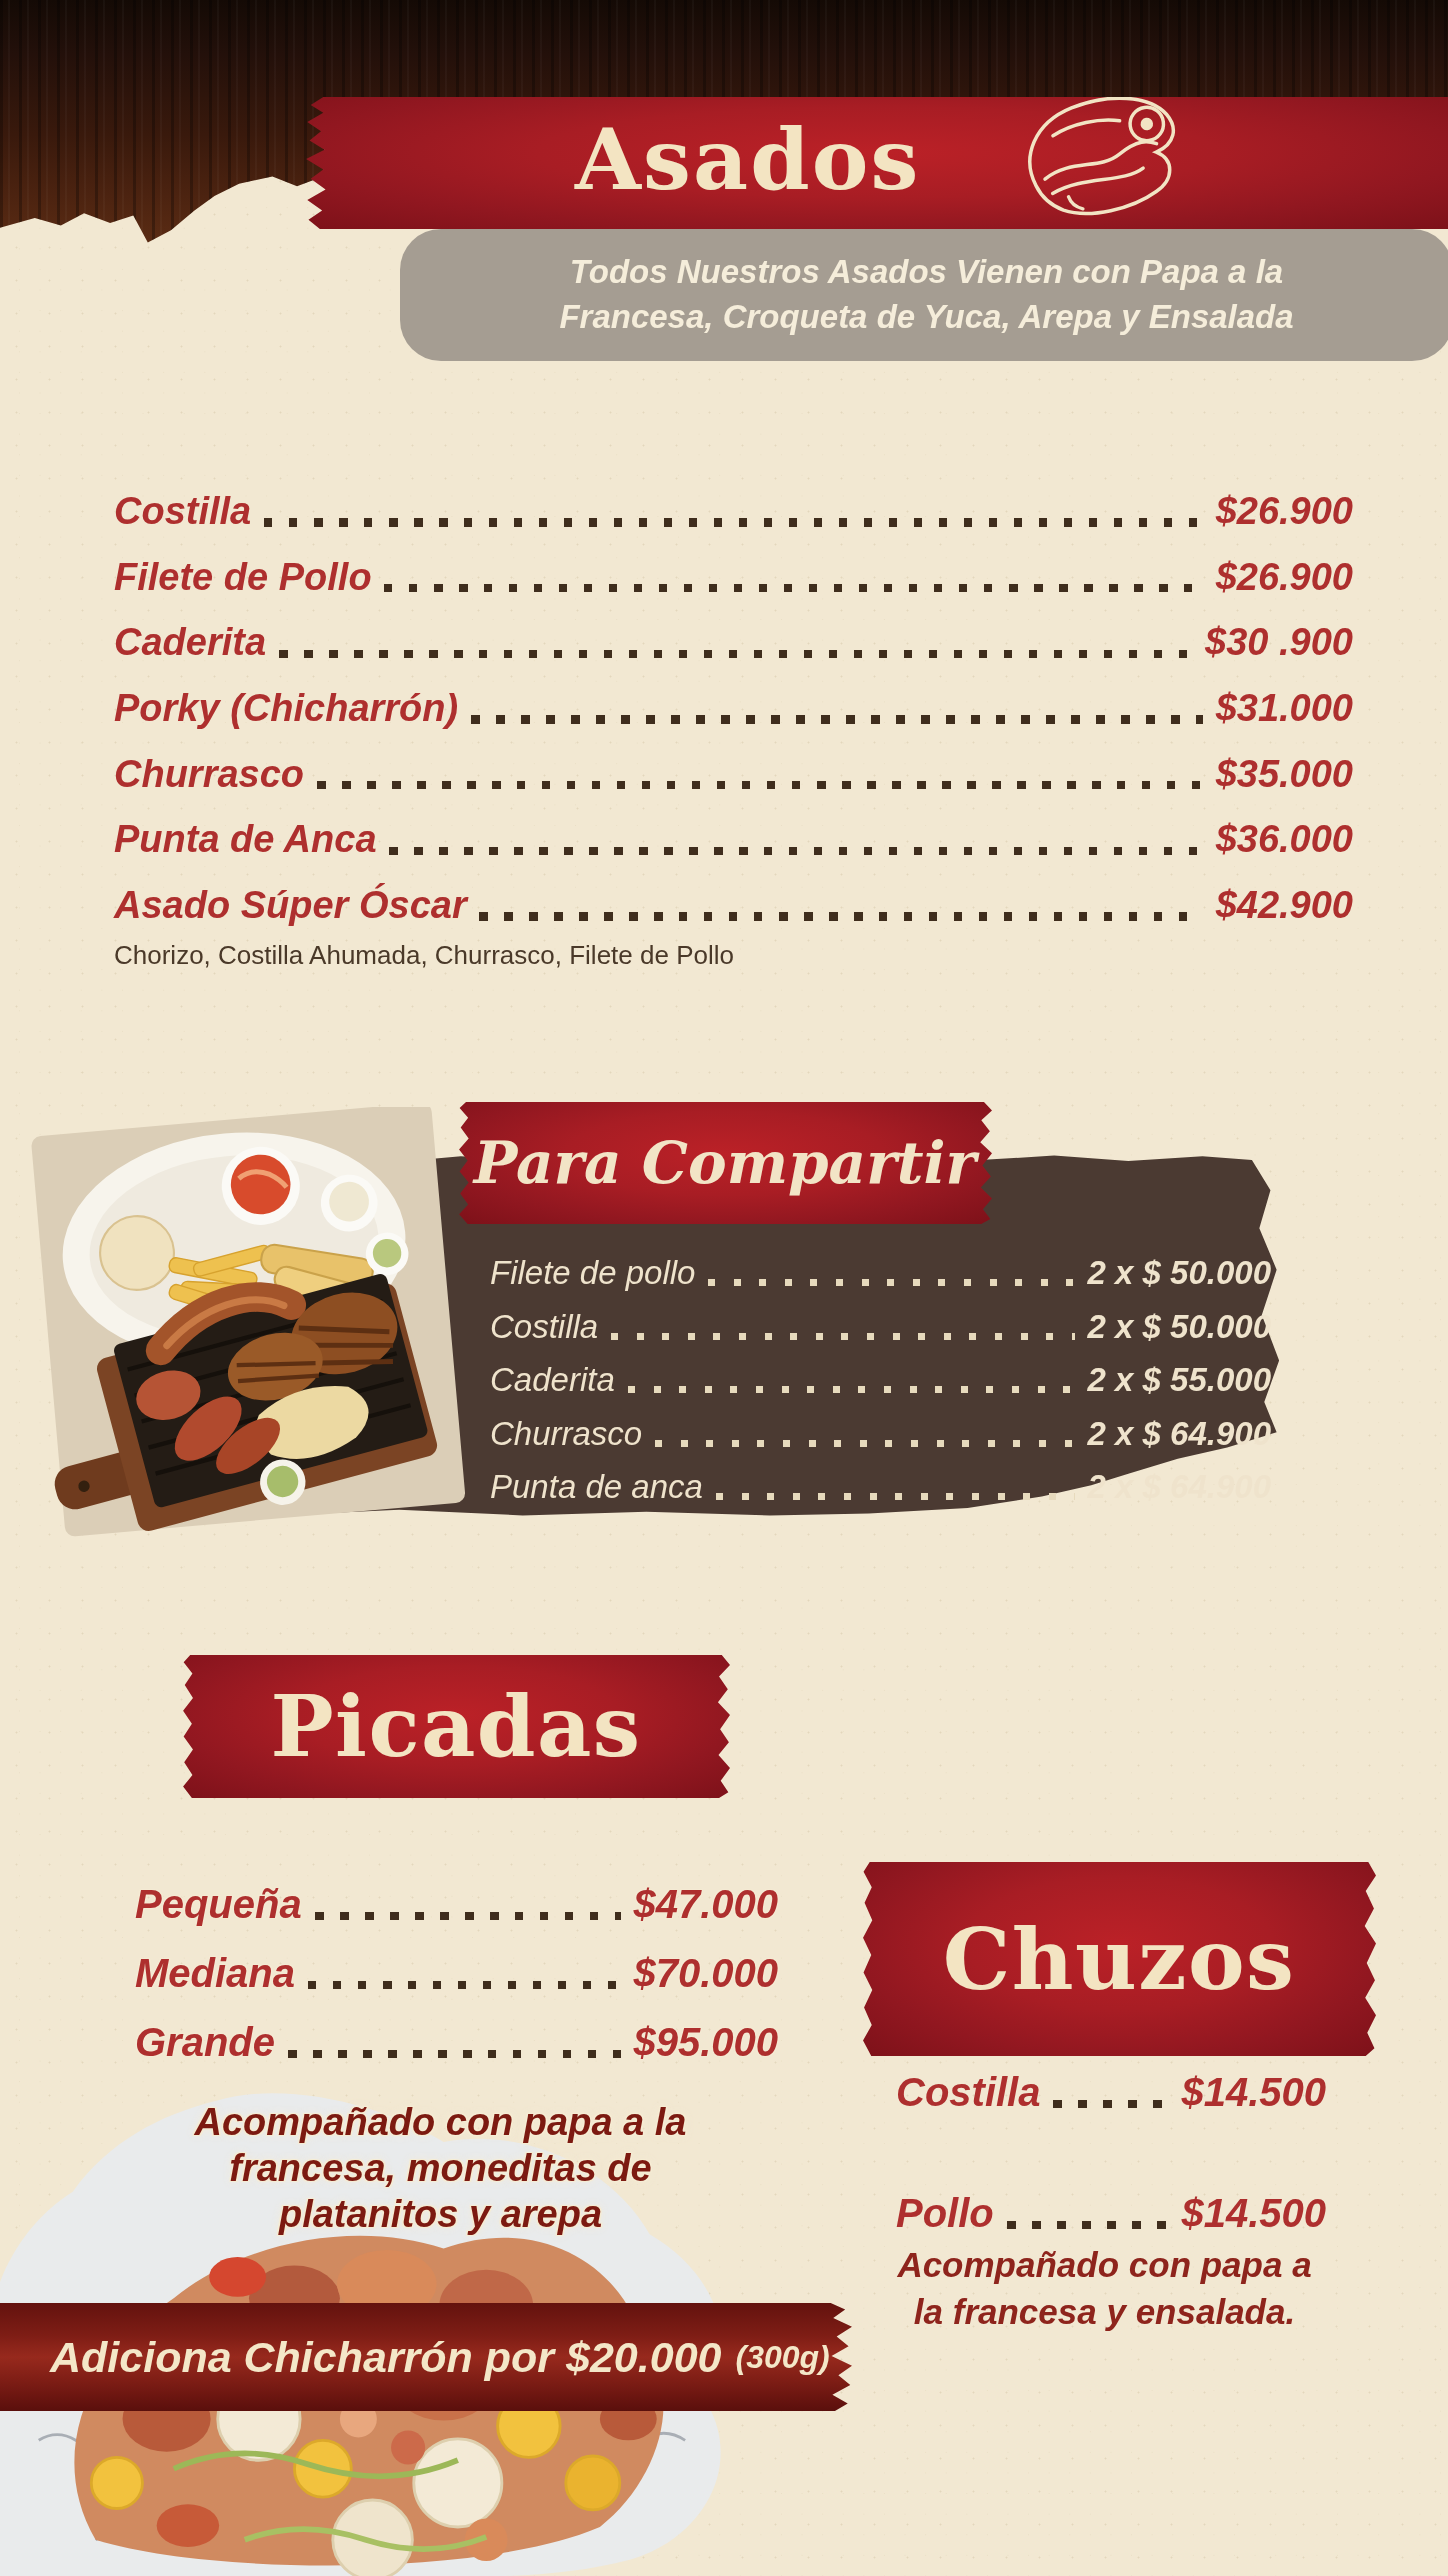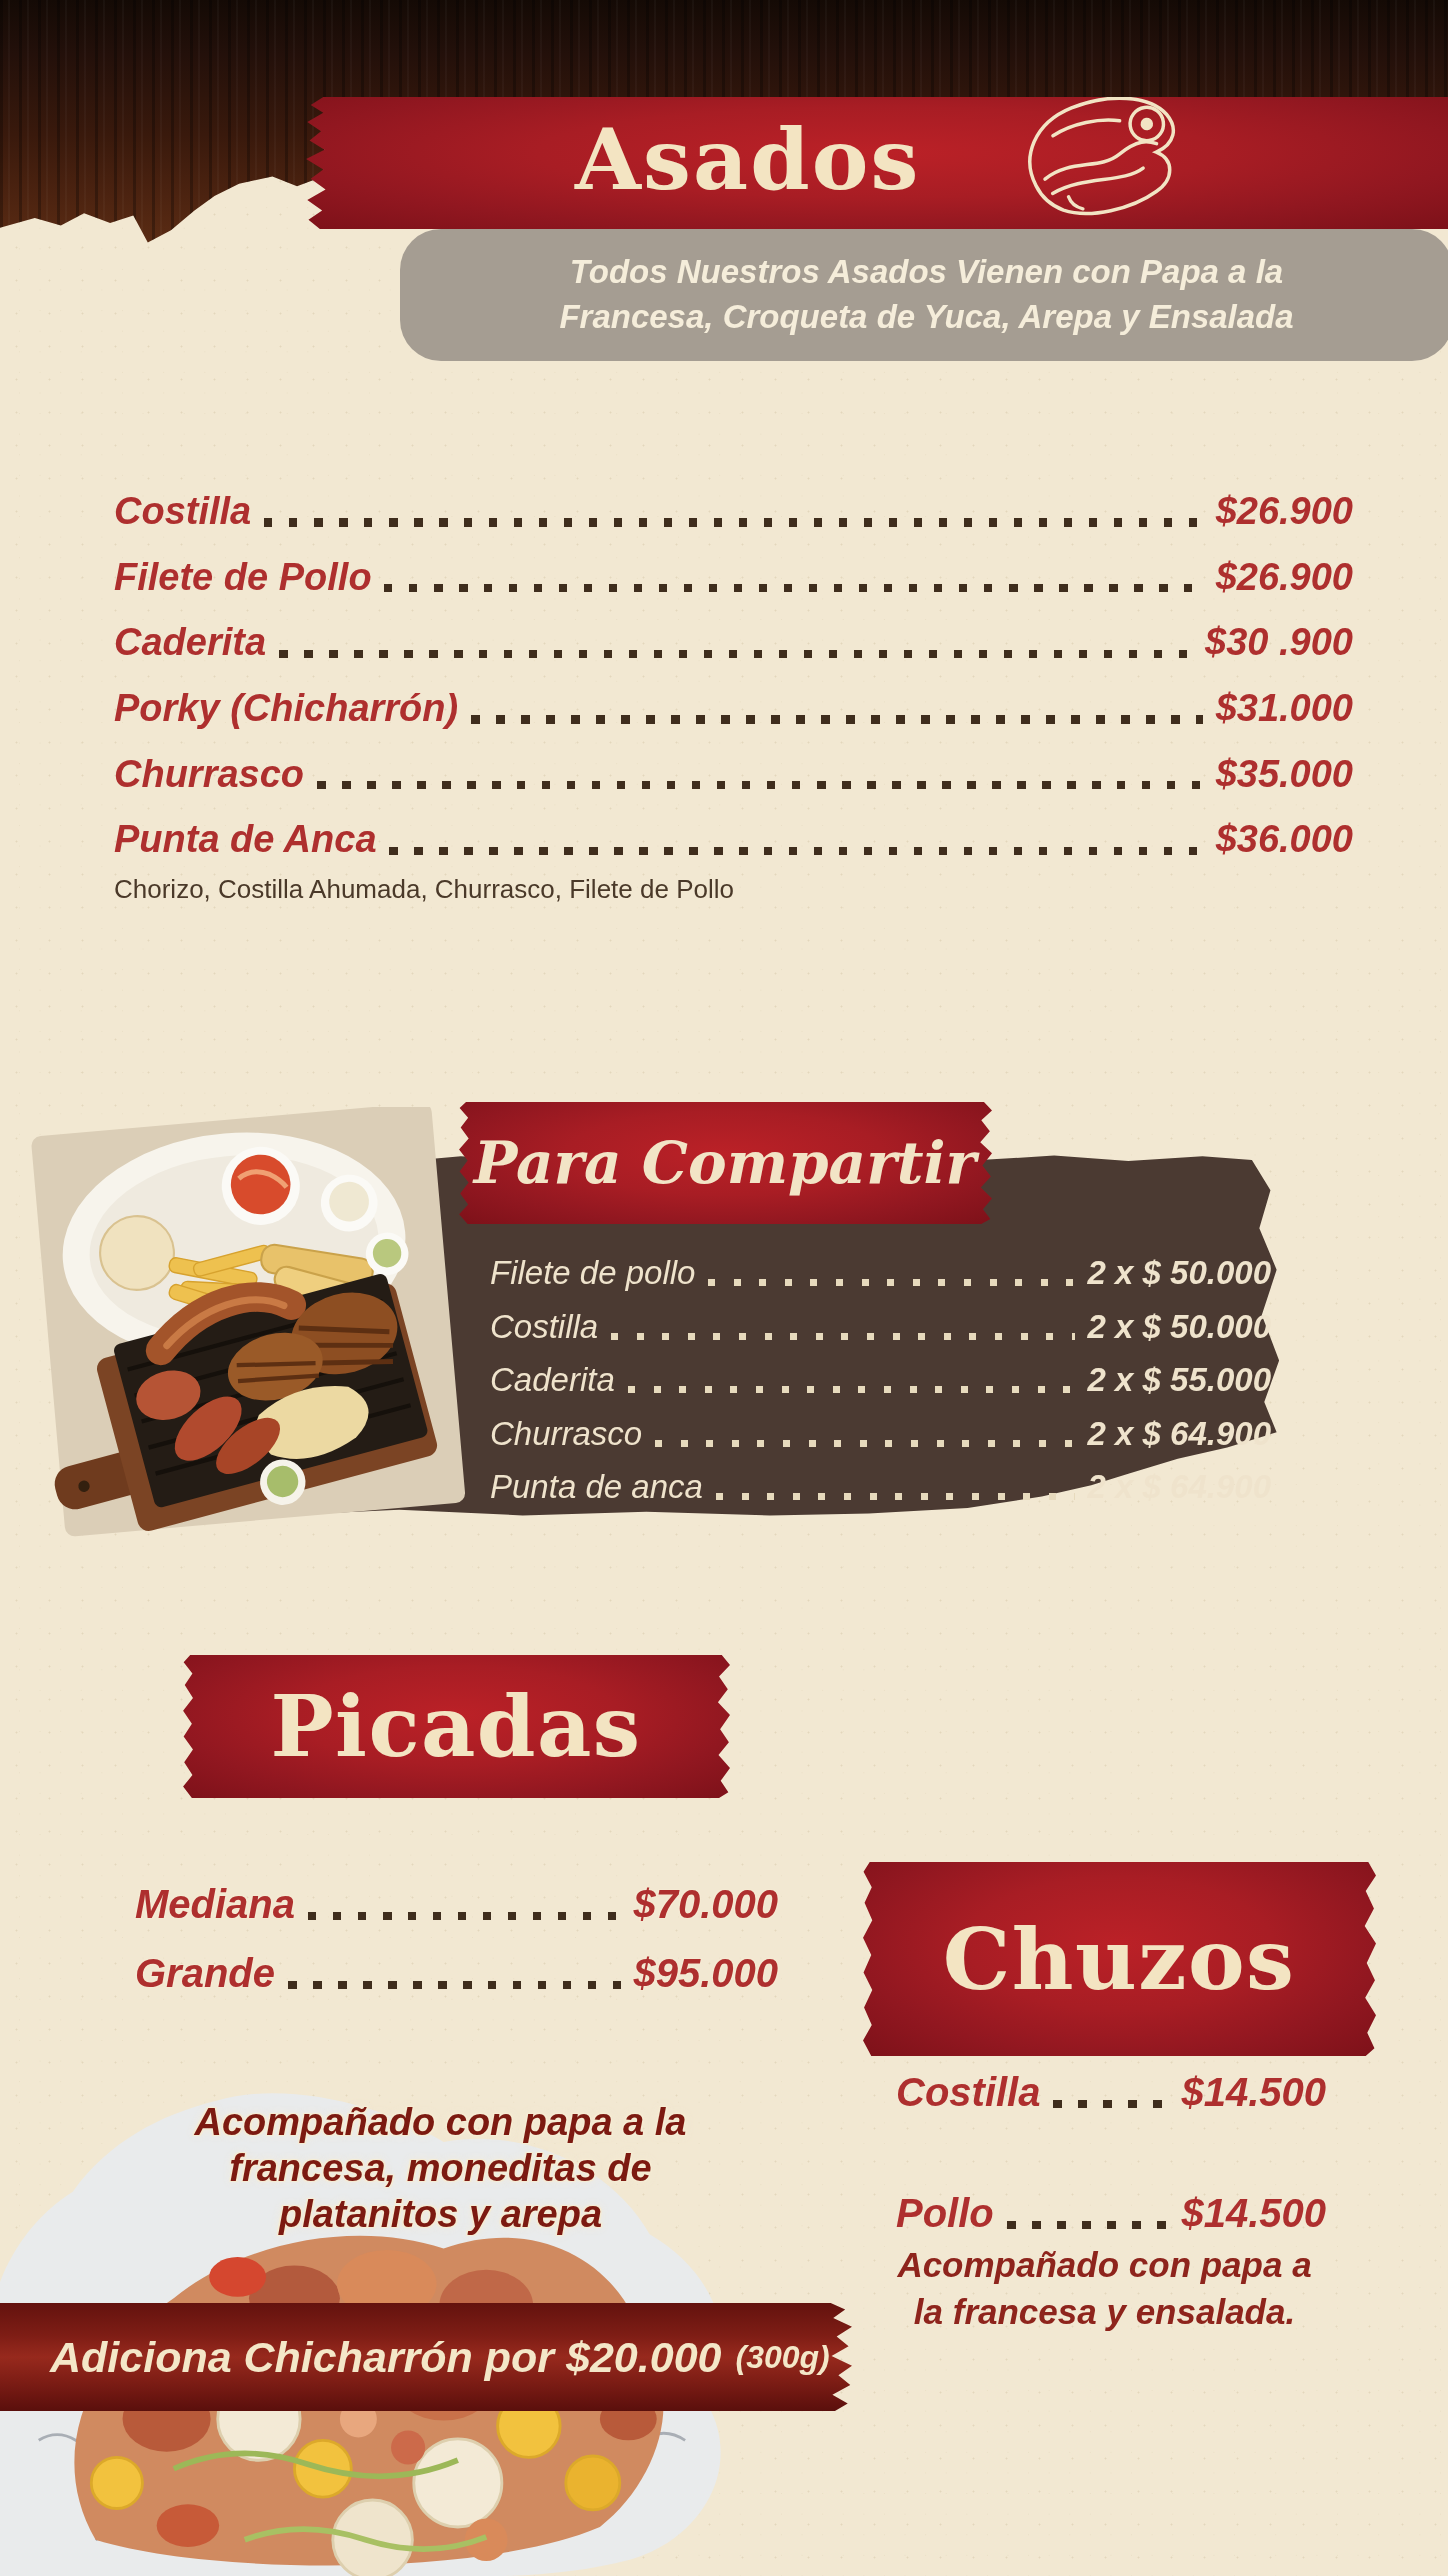--- a/index.html
+++ b/index.html
@@ -145,20 +145,25 @@
     </div>
     <div class="row red-row">
       <span class="iname">Churrasco</span>
       <span class="dots"></span>
       <span class="iprice">$35.000</span>
     </div>
     <div class="row red-row">
       <span class="iname">Punta de Anca</span>
       <span class="dots"></span>
       <span class="iprice">$36.000</span>
+    </div>
+    <div class="row red-row">
+      <span class="iname">Asado Súper Óscar</span>
+      <span class="dots"></span>
+      <span class="iprice">$42.900</span>
     </div>
     <div class="super-desc">Chorizo, Costilla Ahumada, Churrasco, Filete de Pollo</div>
   </div>
 
   <div class="abs pc-panel"></div>
 
   <svg class="abs" style="left:28px;top:1107px;" width="440" height="435" viewBox="0 0 620 612">
     <g transform="rotate(-5 310 306)">
       <rect x="28" y="16" width="566" height="566" rx="14" fill="#dbceb7"></rect>
       <ellipse cx="300" cy="195" rx="242" ry="160" fill="#f7f4ec"></ellipse>
@@ -233,20 +238,25 @@
       <span class="dots"></span>
       <span class="iprice">2 x $ 64.900</span>
     </div>
   </div>
 
   <div class="abs banner torn-both picadas-banner">
     <span class="serif-title">Picadas</span>
   </div>
   <div class="abs picadas-list">
     <div class="row red-row">
+      <span class="iname">Pequeña</span>
+      <span class="dots"></span>
+      <span class="iprice">$47.000</span>
+    </div>
+    <div class="row red-row">
       <span class="iname">Mediana</span>
       <span class="dots"></span>
       <span class="iprice">$70.000</span>
     </div>
     <div class="row red-row">
       <span class="iname">Grande</span>
       <span class="dots"></span>
       <span class="iprice">$95.000</span>
     </div>
   </div>

